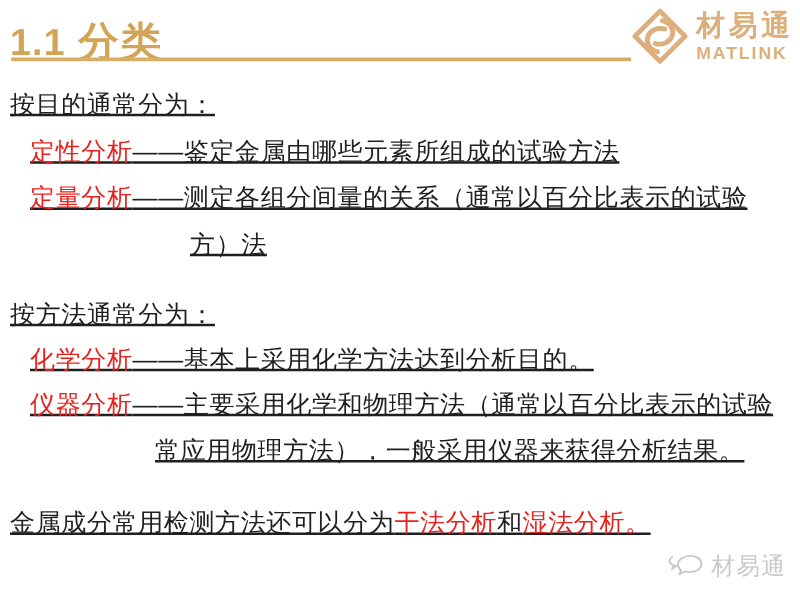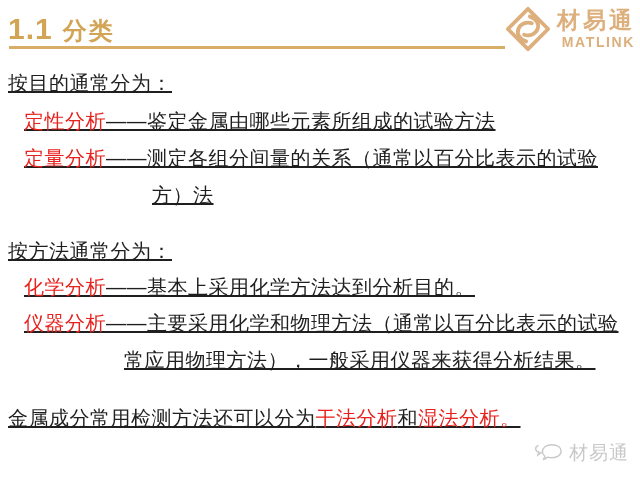--- a/index.html
+++ b/index.html
@@ -15,42 +15,42 @@
     position:absolute;left:8px;top:12px;
     color:var(--accent_gold,#d2a455);
     font-weight:bold;
     white-space:nowrap;
   }
   .title .num{
     font-family:Liberation Sans, sans-serif;
     font-size:30px;letter-spacing:1px;
   }
   .title .zh{
-    font-size:24px;margin-left:10px;letter-spacing:2px;
+    font-size:32px;margin-left:10px;letter-spacing:2px;
   }
   .title-rule{
     position:absolute;left:9px;top:46px;
     width:496px;height:3px;
     background:var(--rule_gold,#d8ae66);
   }
   .logo{
     position:absolute;left:505px;top:6px;
     display:flex;align-items:center;
   }
   .logo-mark{width:46px;height:46px;}
   .logo-text{margin-left:6px;line-height:1;}
   .logo-name{
     color:var(--logo_gold,#dcaf7c);
     font-size:23px;font-weight:bold;letter-spacing:3px;
     white-space:nowrap;
   }
   .logo-sub{
     color:var(--logo_gold,#dcaf7c);
     font-size:14px;font-weight:bold;letter-spacing:1.6px;
-    margin-top:3px;white-space:nowrap;text-align:right;
+    margin-top:3px;white-space:nowrap;
   }
   
   .line{
     position:absolute;
     font-size:20px;color:var(--text_black,#1f1f1f);
     white-space:nowrap;letter-spacing:0.5px;text-decoration:underline;
   }
   .term{color:var(--accent_red,#e8211d);}
   .red{color:var(--accent_red,#e8211d);}
   

